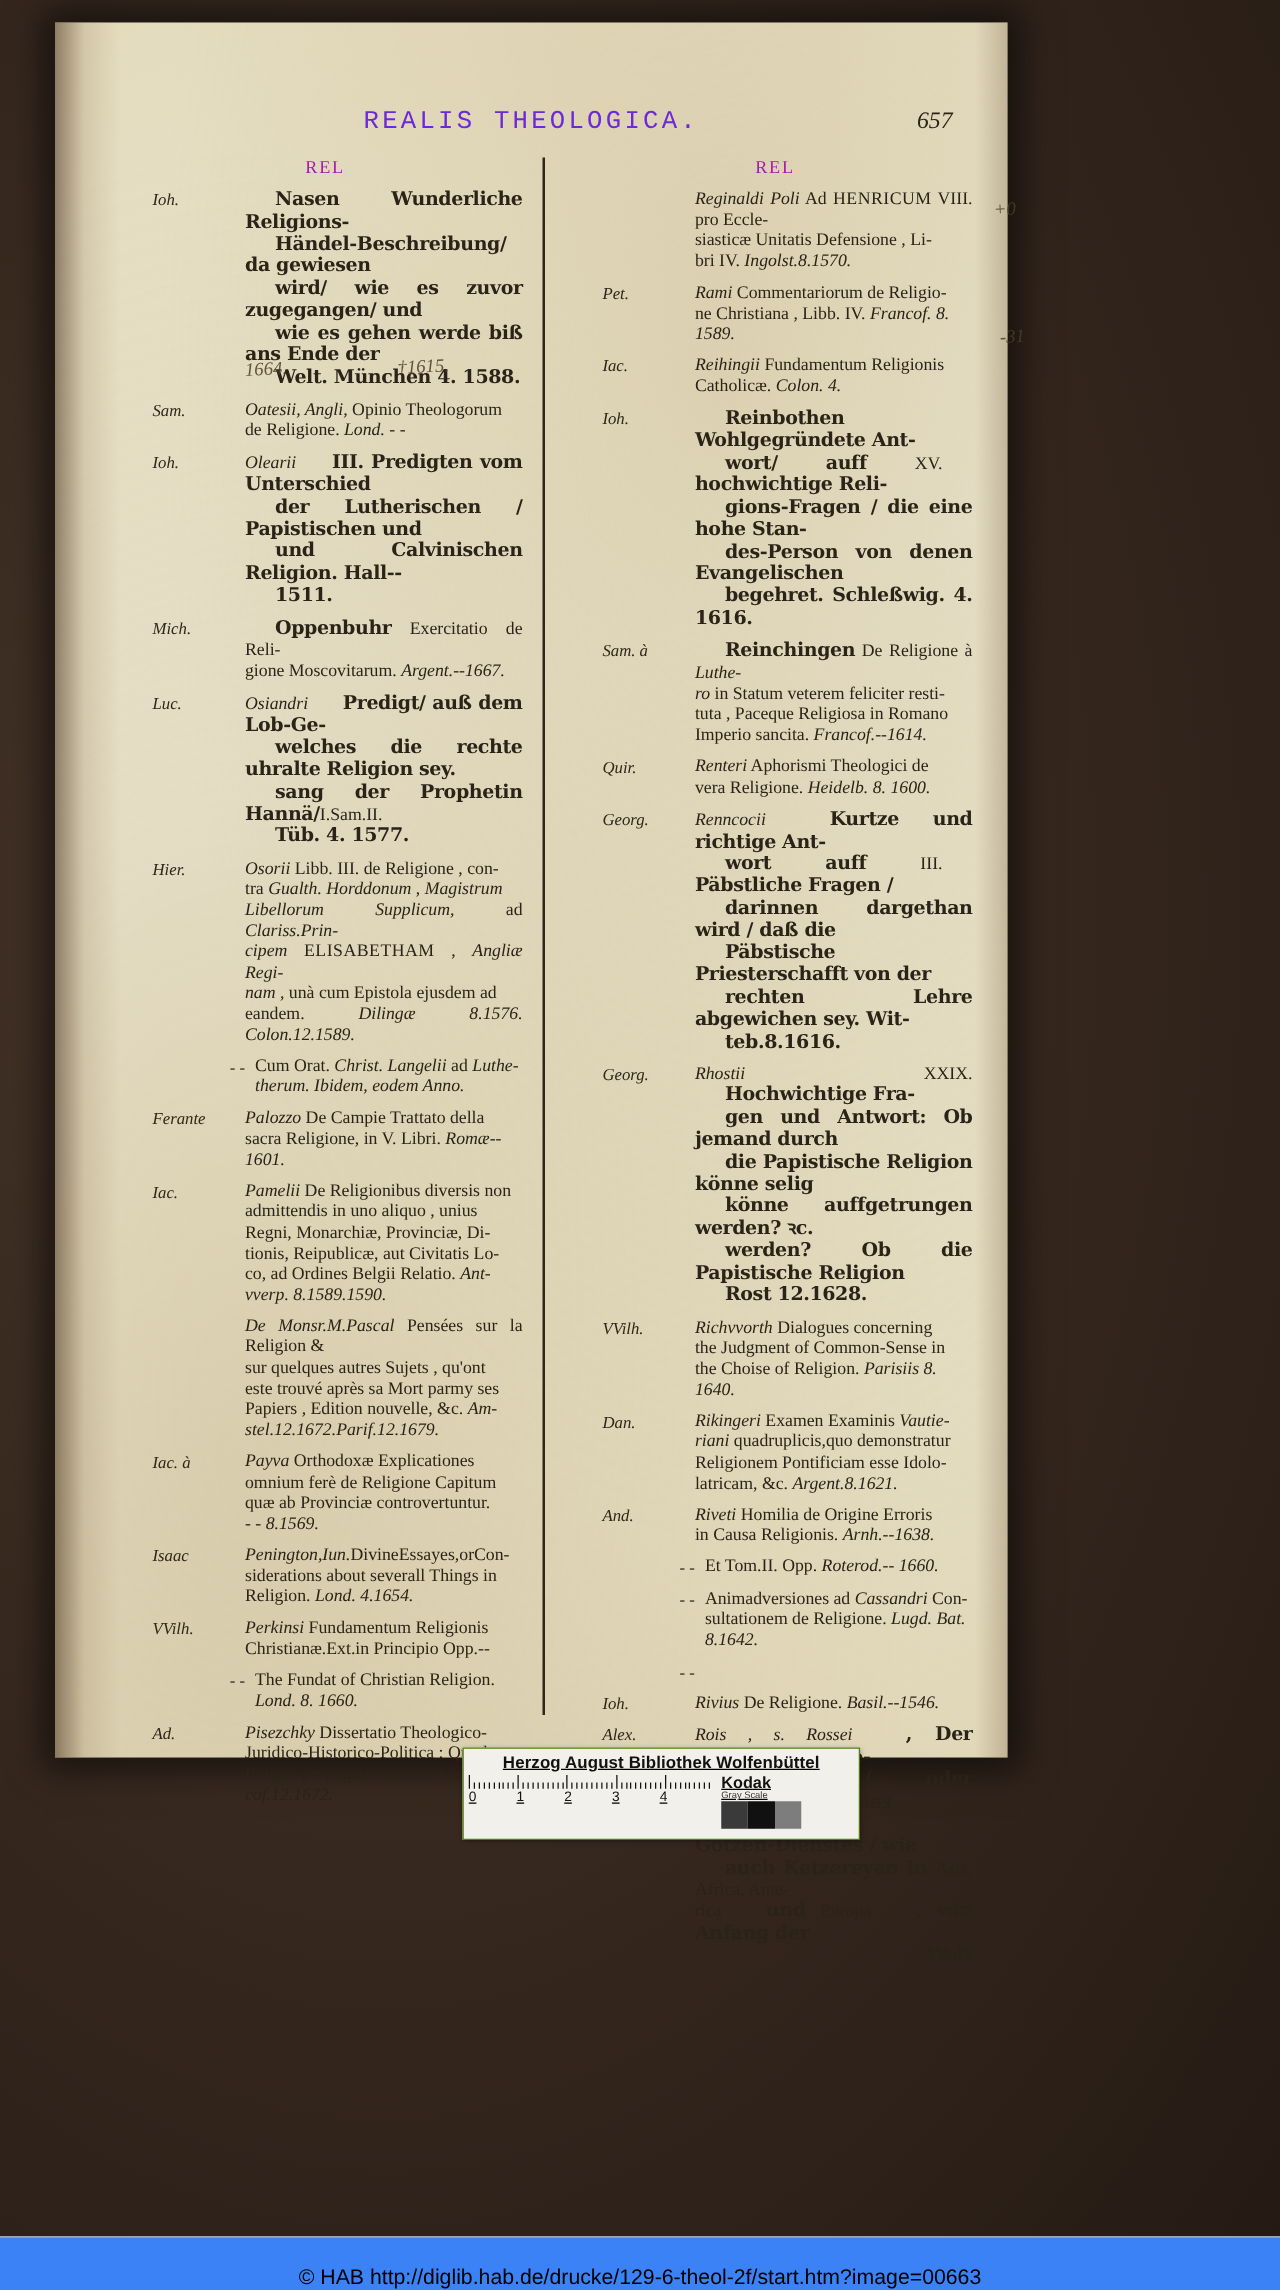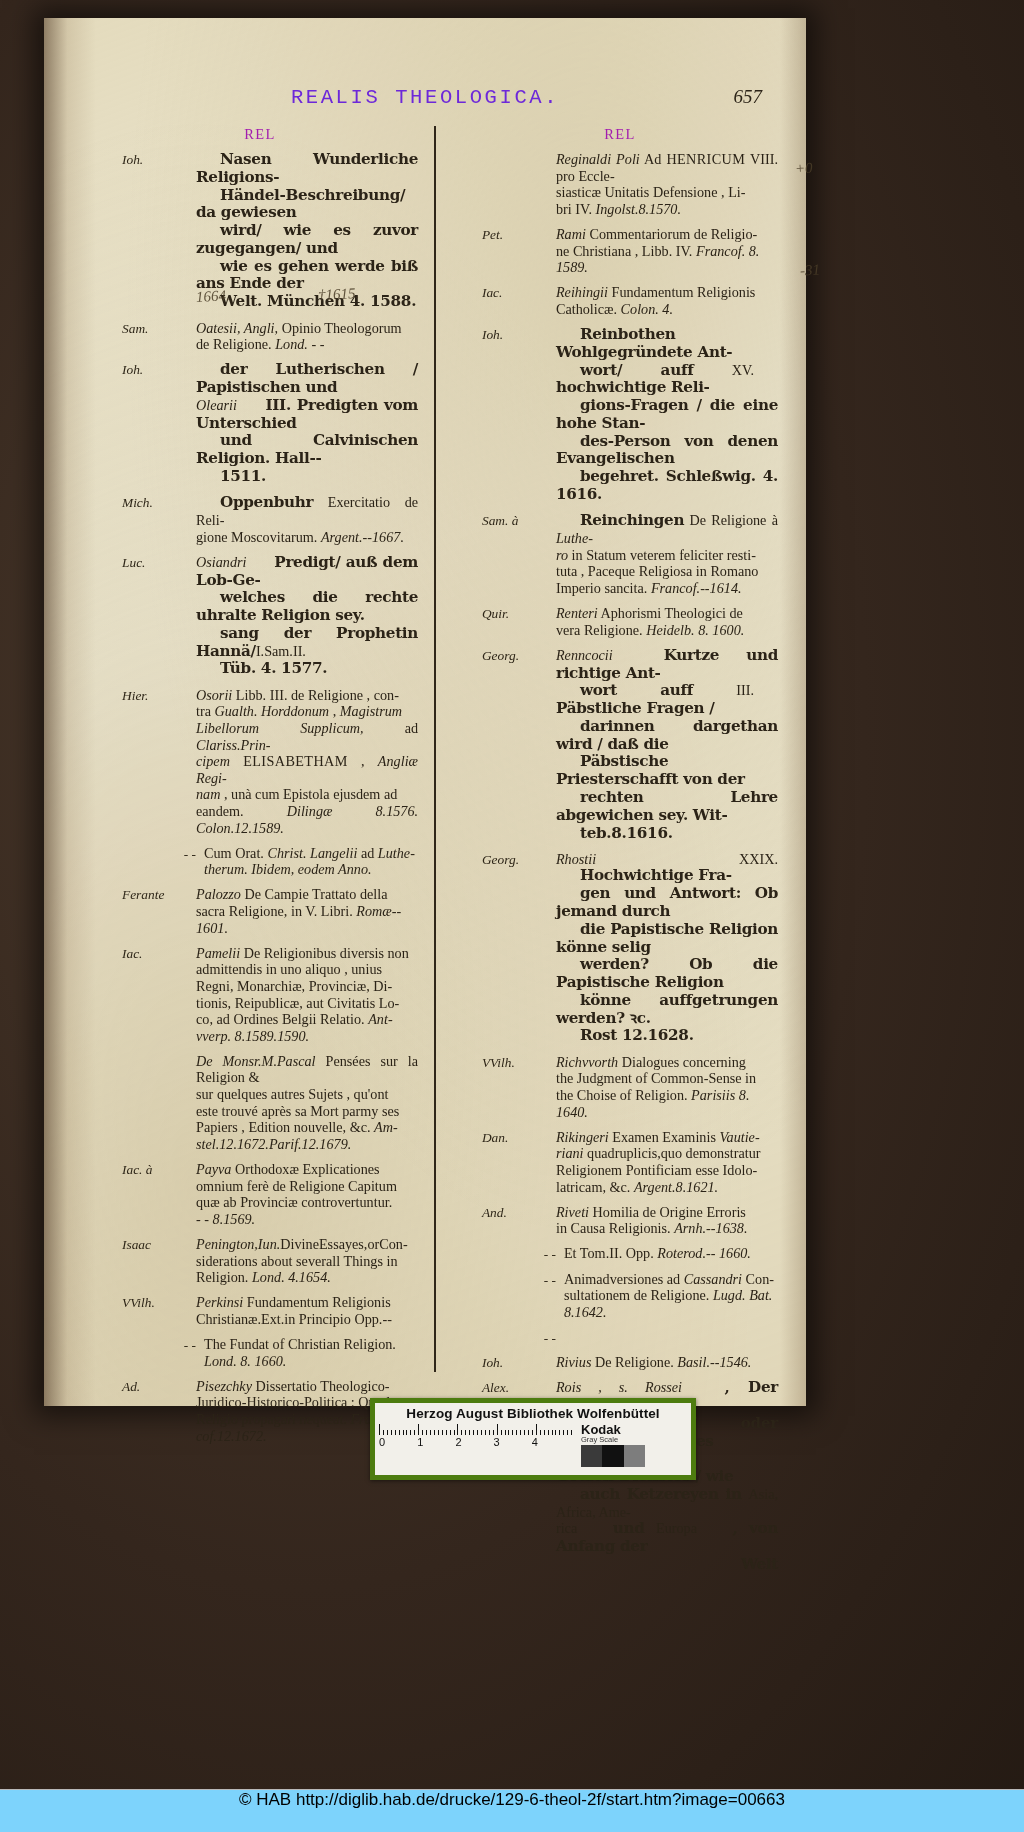--- a/index.html
+++ b/index.html
@@ -125,45 +125,46 @@
     opacity:.85;
     transform:rotate(-3deg);
     pointer-events:none;
   }
   
   #card{
     position:absolute;
     left:370px;top:1398px;
     width:316px;height:72px;
     background:#f2f0ea;
-    border:5px solid #4d7c0f;
+    border:1px solid #4d7c0f;
     box-shadow:0 1px 4px rgba(0,0,0,.5);
     font-family:"Liberation Sans", sans-serif;
+    text-decoration:underline;
   }
   #card .lib{
     text-align:center;font-size:13.5px;font-weight:bold;color:#111;
     padding:3px 0 2px;letter-spacing:.1px;
   }
   #card .row{display:flex;align-items:flex-start;padding:0 4px;}
   #ruler{flex:none;width:196px;}
   #ruler .ticks{display:flex;height:12px;align-items:flex-end;}
   #ruler .ticks i{display:block;width:3.82px;border-left:1px solid #111;height:5px;}
   #ruler .ticks i.maj{height:11px;}
   #ruler .nums{display:flex;font-size:11px;color:#111;margin-top:1px;}
   #ruler .nums span{width:38.2px;text-align:left;}
   #kodak{flex:1;padding-left:6px;}
   #kodak .k{font-size:13px;font-weight:bold;color:#111;line-height:1;}
   #kodak .g{font-size:7.5px;color:#333;line-height:1.1;}
   #greyscale{display:flex;height:22px;margin-top:1px;width:64px;}
   #greyscale b{display:block;flex:1;}
   
   #credit{
     position:absolute;left:0;right:0;bottom:0;
-    height:42px;background:#7dd3fc;
-    display:flex;align-items:flex-start;justify-content:center;
+    height:42px;background:#3b82f6;
+    display:flex;align-items:flex-end;justify-content:center;
     font-family:"Liberation Sans", sans-serif;
     font-size:17px;color:#000;
     border-top:1px solid #b9b9b9;
   }
 </style>
 </head>
 <body>
 
 <div id="backdrop"></div>
 
@@ -193,22 +194,22 @@
           <div class="entry">
             <div class="author">Sam.</div>
             <div class="body">
               <div><span class="it">Oatesii, Angli,</span><span> Opinio Theologorum</span></div>
               <div><span>de Religione. </span><span class="it">Lond.</span><span>  - -</span></div>
             </div>
           </div>
           <div class="entry">
             <div class="author">Ioh.</div>
             <div class="body">
+              <div><span class="it">Olearii </span><span class="fr">III. Predigten vom Unterschied</span></div>
               <div><span class="fr">der Lutherischen / Papistischen und</span></div>
-              <div><span class="it">Olearii </span><span class="fr">III. Predigten vom Unterschied</span></div>
               <div><span class="fr">und Calvinischen Religion. Hall--</span></div>
               <div><span class="fr">1511.</span></div>
             </div>
           </div>
           <div class="entry">
             <div class="author">Mich.</div>
             <div class="body">
               <div><span class="fr">Oppenbuhr</span><span> Exercitatio de Reli-</span></div>
               <div><span>gione Moscovitarum. </span><span class="it">Argent.--1667.</span></div>
             </div>
@@ -374,22 +375,22 @@
               <div><span class="fr">rechten Lehre abgewichen sey. Wit‑</span></div>
               <div><span class="fr">teb.8.1616.</span></div>
             </div>
           </div>
           <div class="entry">
             <div class="author">Georg.</div>
             <div class="body">
               <div><span class="it">Rhostii</span><span> XXIX. </span><span class="fr">Hochwichtige Fra‑</span></div>
               <div><span class="fr">gen und Antwort: Ob jemand durch</span></div>
               <div><span class="fr">die Papistische Religion könne selig</span></div>
+              <div><span class="fr">könne auffgetrungen werden? ꝛc.</span></div>
               <div><span class="fr">werden? Ob die Papistische Religion</span></div>
-              <div><span class="fr">könne auffgetrungen werden? ꝛc.</span></div>
               <div><span class="fr">Rost 12.1628.</span></div>
             </div>
           </div>
           <div class="entry">
             <div class="author">VVilh.</div>
             <div class="body">
               <div><span class="it">Richvvorth</span><span> Dialogues concerning</span></div>
               <div><span>the Judgment of Common-Sense in</span></div>
               <div><span>the Choise of Religion.  </span><span class="it">Parisiis 8.</span></div>
               <div><span class="it">1640.</span></div>

